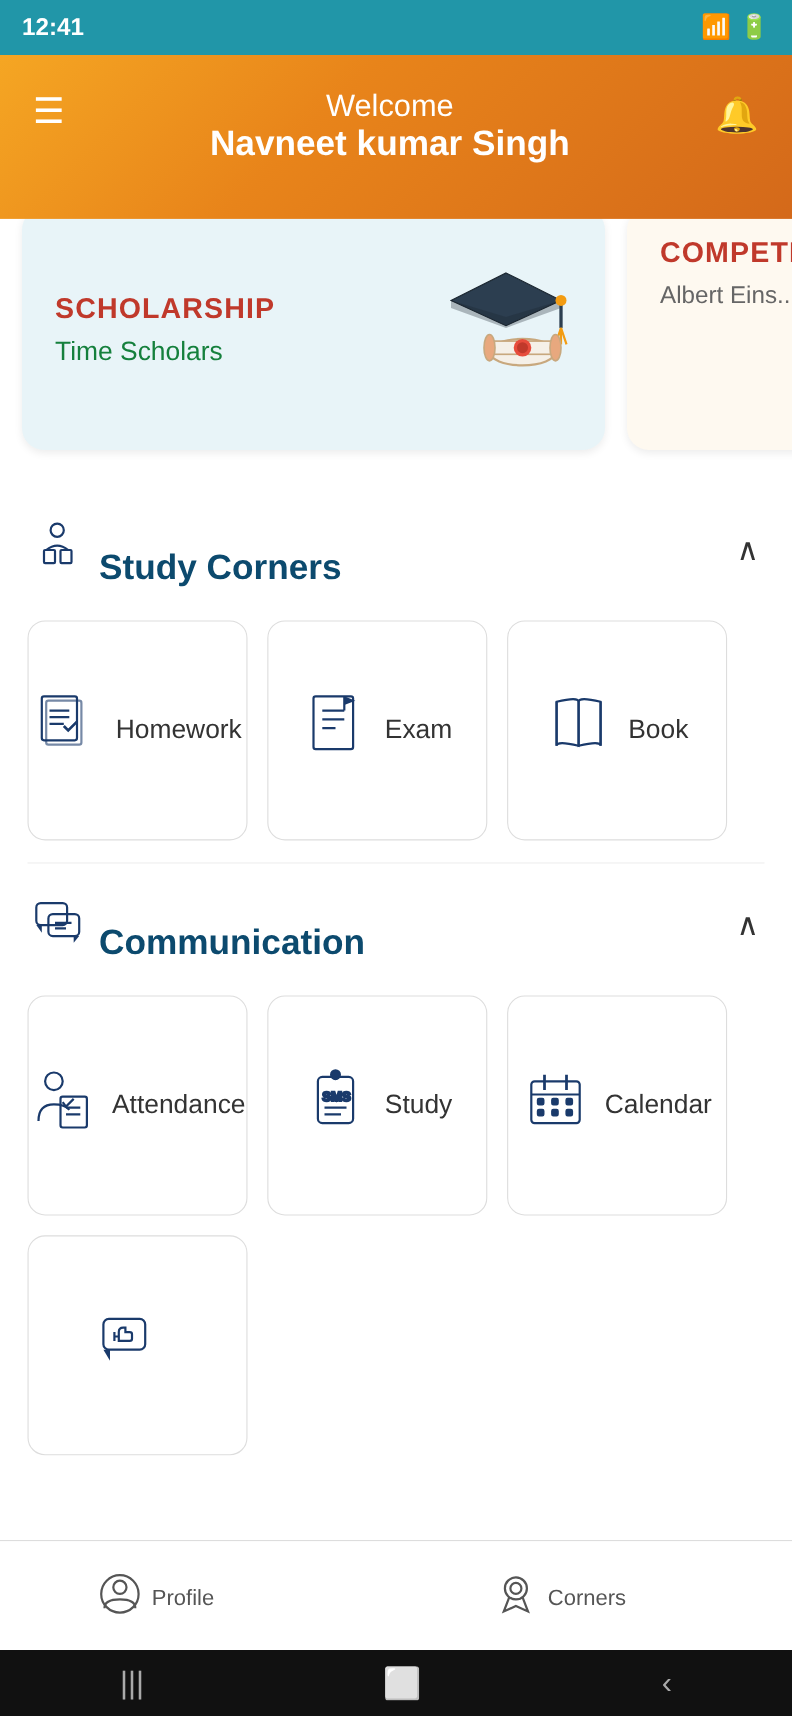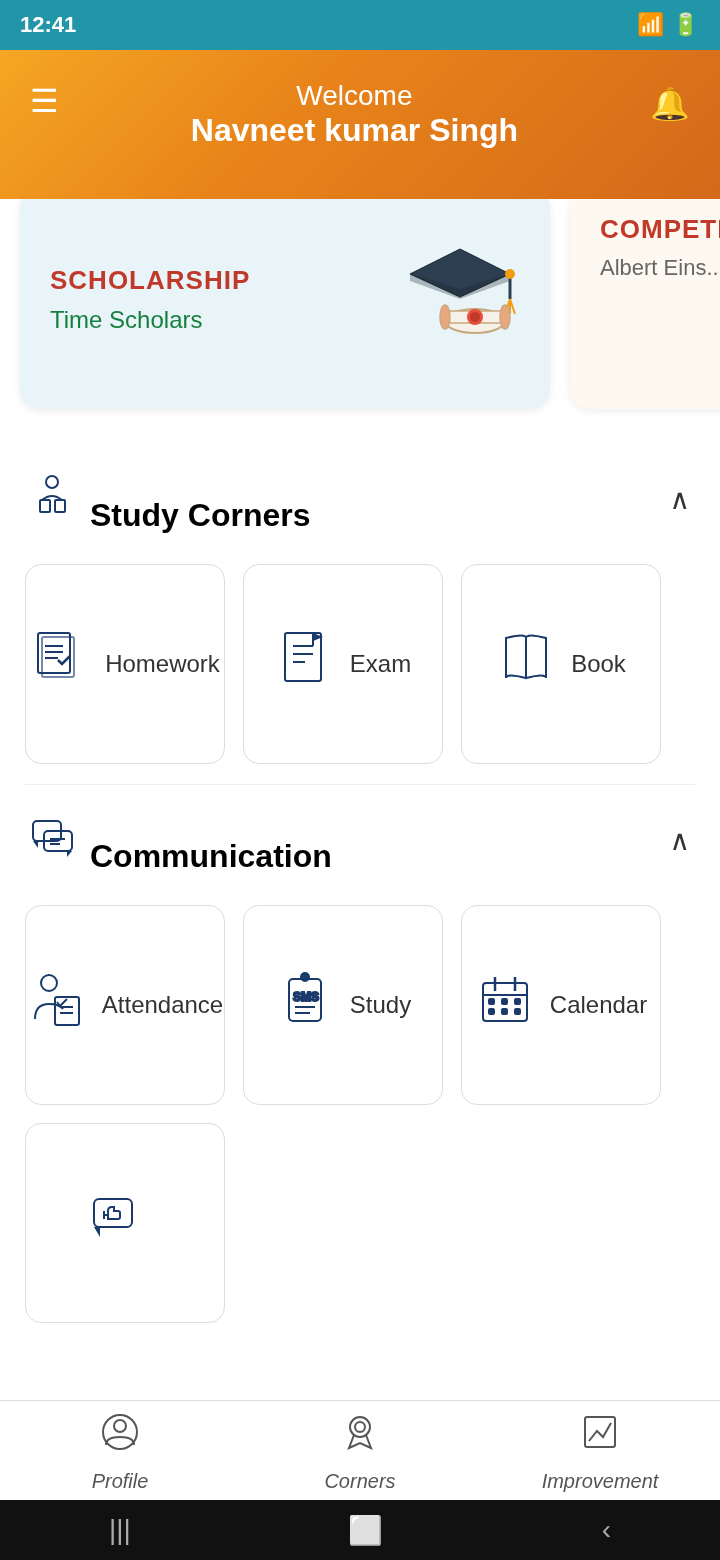--- a/index.html
+++ b/index.html
@@ -152,21 +152,21 @@
       align-items: center;
       gap: 15px;
     }
     .section-icon {
       font-size: 42px;
       color: #1a3a6b;
     }
     .section-title {
       font-size: 32px;
       font-weight: 700;
-      color: #000000;
+      color: #0c4a6e;
       margin-top: 33px;
     }
     .chevron-icon {
       font-size: 28px;
       color: #333;
     }
 
     
     .grid-container {
       display: flex;
@@ -212,26 +212,25 @@
       background: white;
       border-top: 1px solid #ddd;
       display: flex;
       justify-content: space-around;
       align-items: center;
       padding: 15px 0 10px;
       height: 100px;
     }
     .nav-item {
       display: flex;
-      flex-direction: column;
+      flex-direction: row;
       align-items: center;
       gap: 10px;
       cursor: pointer;
       width: 25%;
-      font-style: italic;
     }
     .nav-item-icon {
       font-size: 36px;
       color: #555;
     }
     .nav-item-label {
       font-size: 20px;
       color: #555;
     }
 
@@ -480,28 +479,19 @@
   <div class="nav-item">
     <div class="nav-item-icon">
       <svg width="38" height="38" viewBox="0 0 38 38" fill="none" stroke="#555" stroke-width="2">
         <circle cx="19" cy="14" r="10" stroke="#555" fill="none"></circle>
         <path d="M13 22 L8 35 L19 30 L30 35 L25 22" stroke="#555" fill="none"></path>
         <circle cx="19" cy="14" r="5" stroke="#555" fill="none"></circle>
       </svg>
     </div>
     <div class="nav-item-label">Corners</div>
   </div>
-  <div class="nav-item">
-    <div class="nav-item-icon">
-      <svg width="38" height="38" viewBox="0 0 38 38" fill="none" stroke="#555" stroke-width="2">
-        <rect x="4" y="4" width="30" height="30" rx="2" stroke="#555" fill="none"></rect>
-        <polyline points="8,28 16,18 22,24 30,10" stroke="#555" fill="none" stroke-width="2"></polyline>
-      </svg>
-    </div>
-    <div class="nav-item-label">Improvement</div>
-  </div>
 </div>
 
 <div class="android-nav">
   <div class="android-btn">|||</div>
   <div class="android-btn">⬜</div>
   <div class="android-btn">‹</div>
 </div>
 
 </body></html>

